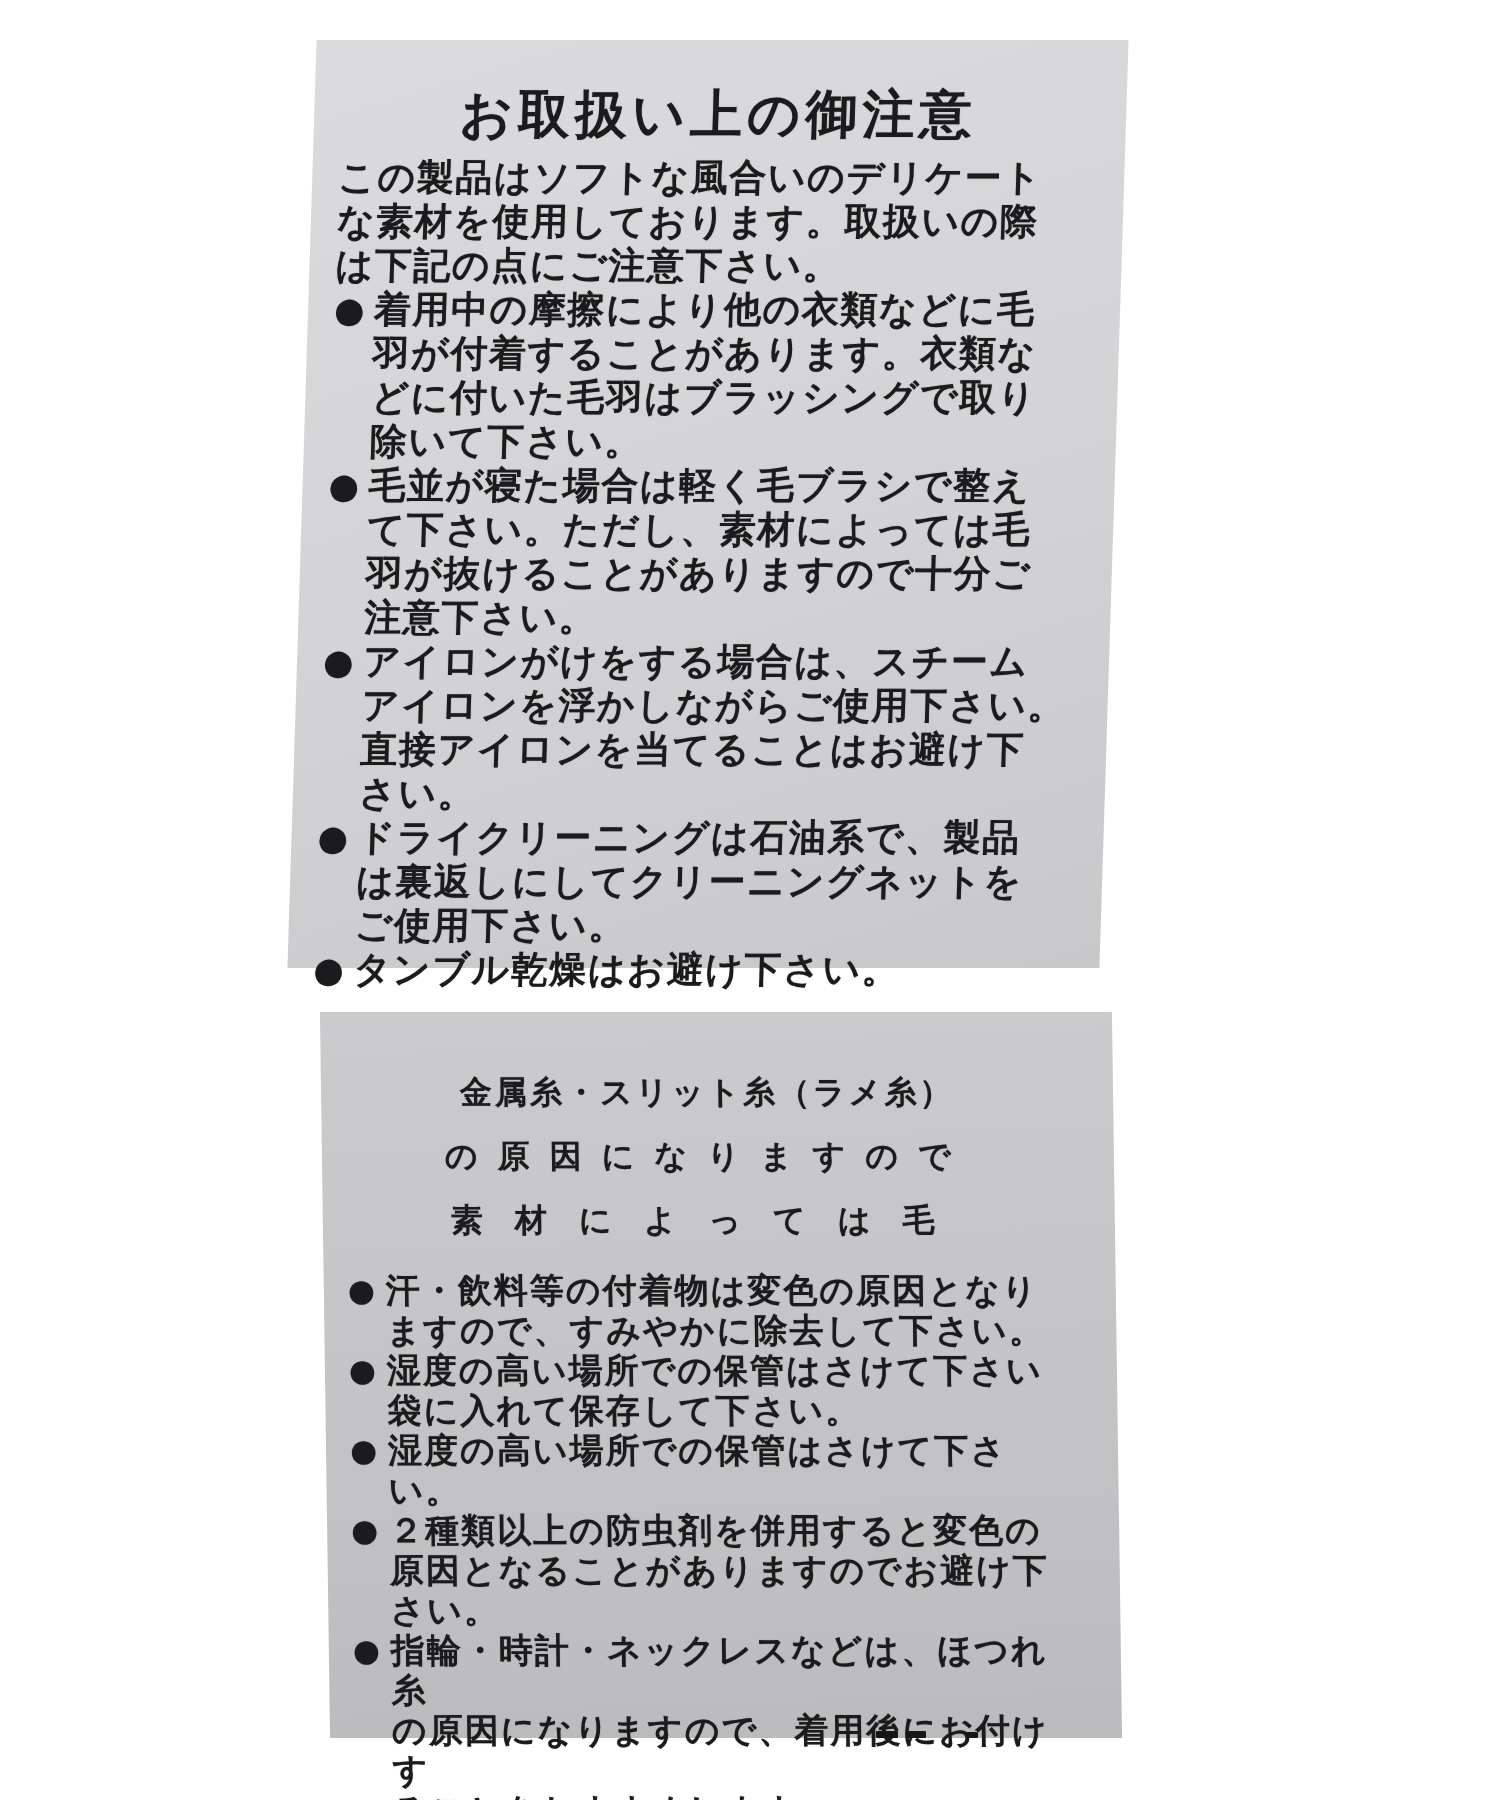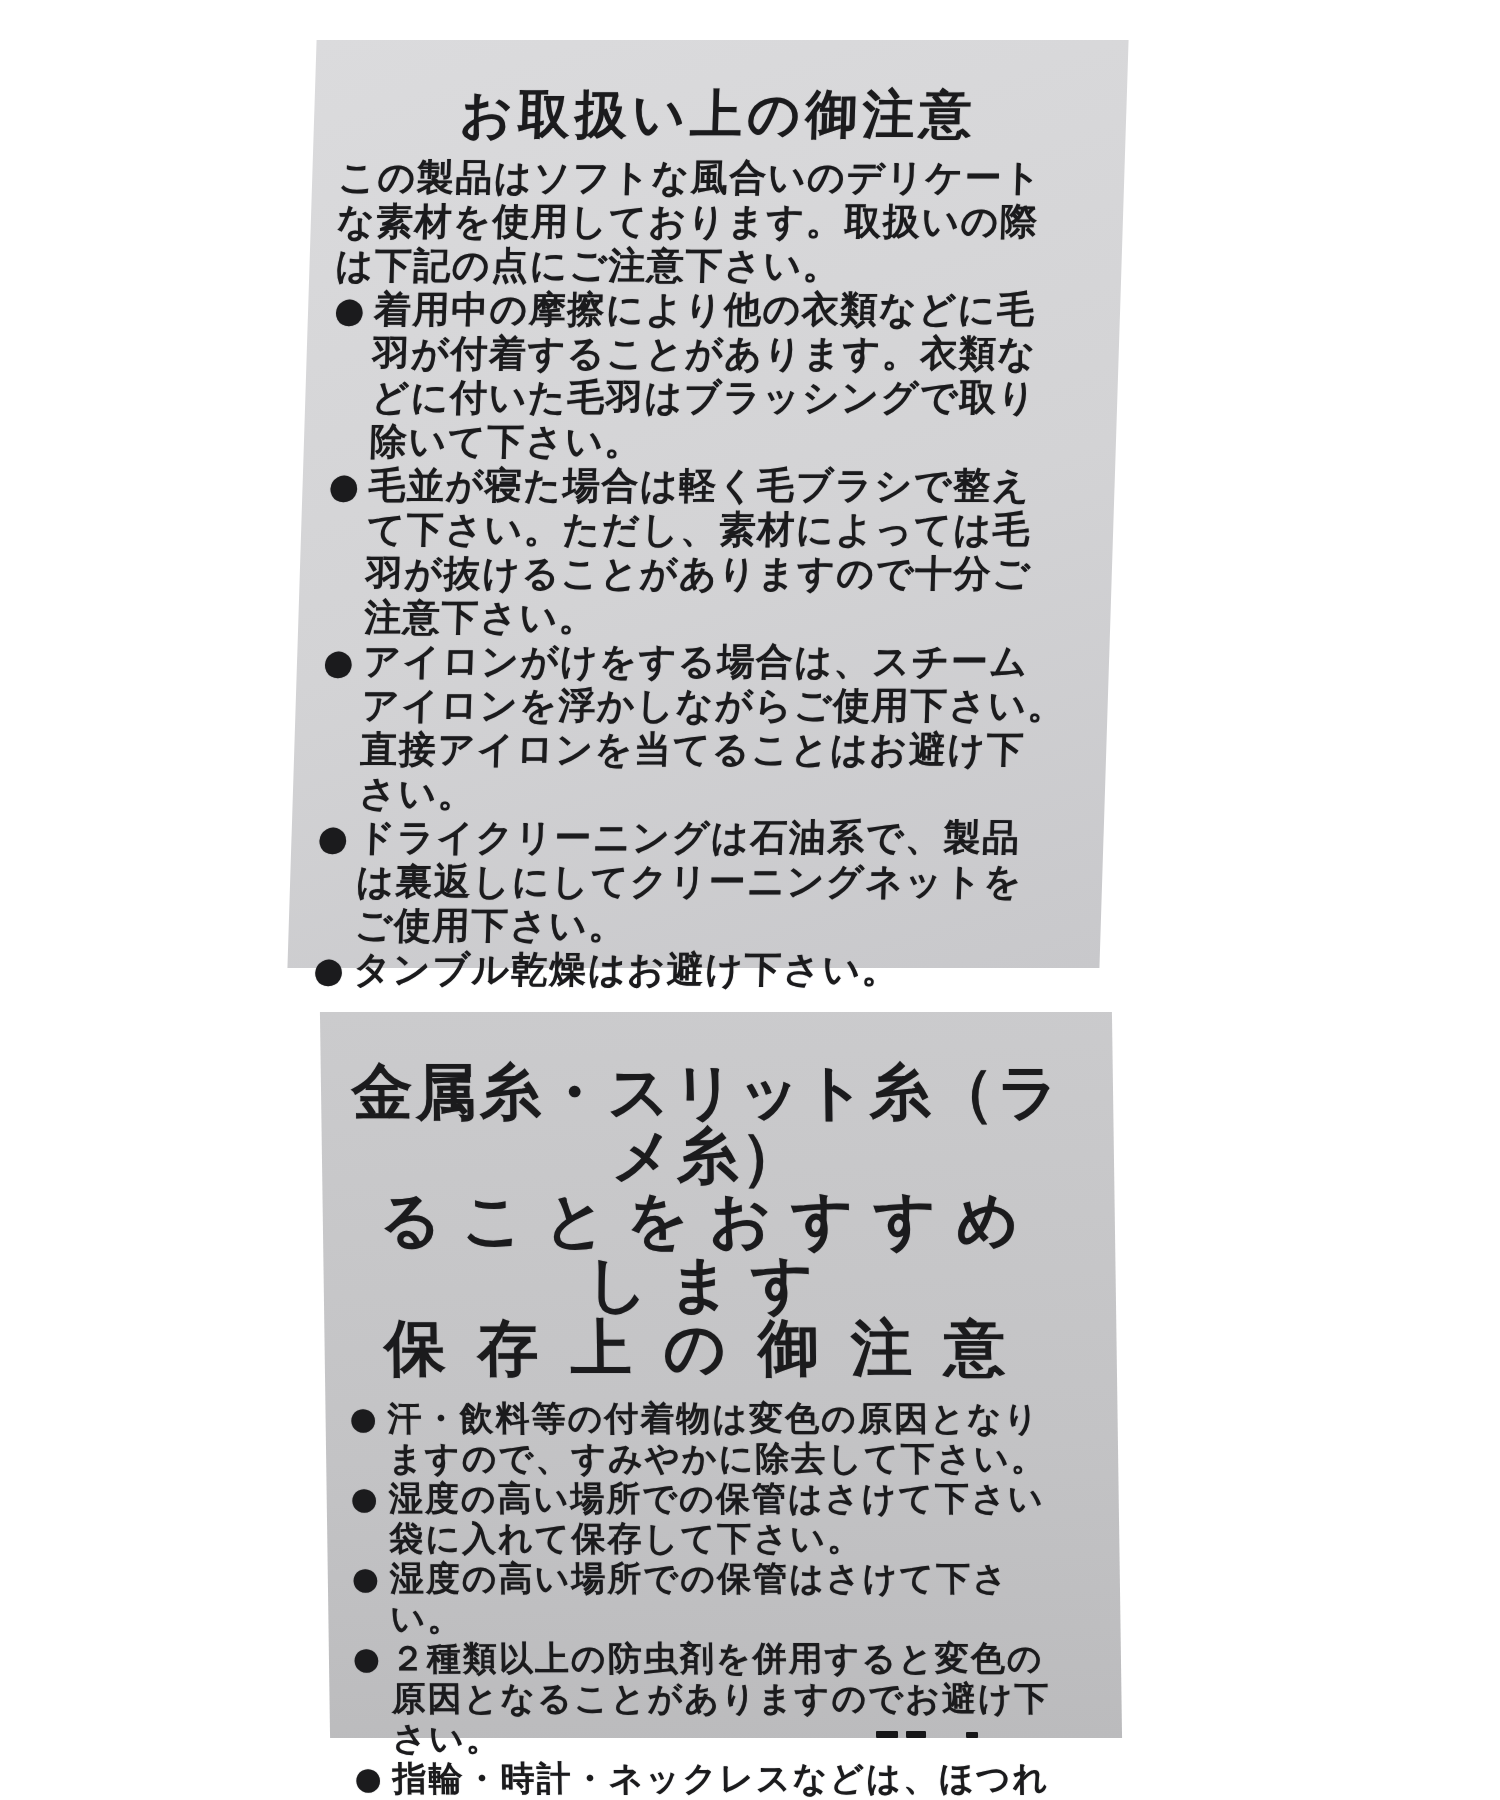--- a/index.html
+++ b/index.html
@@ -68,21 +68,21 @@
     left: 325px;
     top: 1012px;
     width: 792px;
     height: 726px;
     background: linear-gradient(178deg, #cbcbcd 0%, #c3c3c5 60%, #bbbbbd 100%);
     transform: skewX(0.8deg);
     padding: 48px 44px 0 24px;
   }
   .label2 .title-block { text-align: center; margin: 0 0 18px 0; }
   .label2 .title-line {
-    font-size: 61px;
+    font-size: 32px;
     line-height: 64px;
     font-weight: bold;
   }
   .label2 .title-line.l1 { letter-spacing: 3px; }
   .label2 .title-line.l2 { letter-spacing: 20px; }
   .label2 .title-line.l3 { letter-spacing: 32px; }
   .label2 .bullet-row { display: flex; align-items: flex-start; }
   .label2 .bullet-marker {
     flex: 0 0 38px;
     width: 38px;
@@ -148,22 +148,22 @@
     </div>
     <div class="bullet-row">
       <span class="bullet-marker">●</span>
       <span class="bullet-text">タンブル乾燥はお避け下さい。</span>
     </div>
   </section>
 
   <section class="care-label label2">
     <div class="title-block">
       <div class="title-line l1">金属糸・スリット糸（ラメ糸）</div>
-      <div class="title-line l2">ることをおすすめします</div>
-      <div class="title-line l3">保存上の御注意</div>
+      <div class="title-line l2">の原因になりますので</div>
+      <div class="title-line l3">素材によっては毛</div>
     </div>
 
     <div class="bullet-row">
       <span class="bullet-marker">●</span>
       <span class="bullet-text">汗・飲料等の付着物は変色の原因となり
 ますので、すみやかに除去して下さい。</span>
     </div>
     <div class="bullet-row">
       <span class="bullet-marker">●</span>
       <span class="bullet-text">湿度の高い場所での保管はさけて下さい

